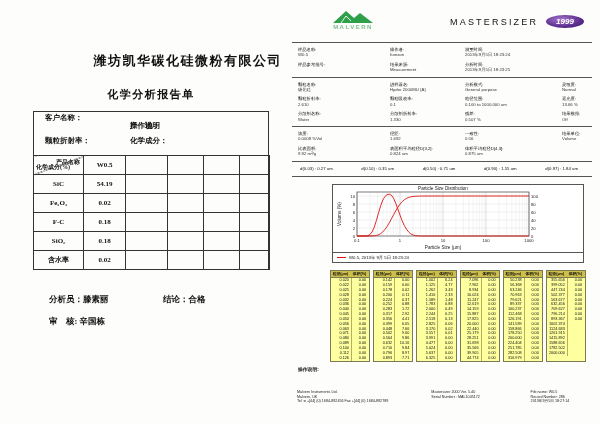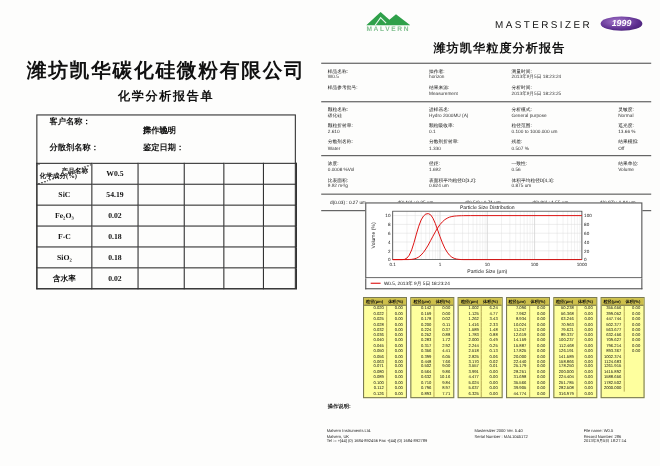--- a/index.html
+++ b/index.html
@@ -3,22 +3,22 @@
 <meta charset="utf-8">
 <style>
   * { margin:0; padding:0; box-sizing:border-box; }
   html,body { width:600px; height:424px; background:#fbfbf9; overflow:hidden;
     font-family:"Liberation Sans", sans-serif; color:#111; }
   .page { position:absolute; inset:0; background:#fdfdfc; }
 
   
   .left-doc { position:absolute; left:20px; top:52px; width:262px;
     font-family:"Liberation Serif", serif; }
-  .company { text-align:center; font-size:18px; font-weight:bold; letter-spacing:1.5px; }
-  .subtitle { text-align:center; font-size:11px; font-weight:bold; letter-spacing:1.5px; margin-top:4px; }
+  .company { text-align:right; font-size:13px; font-weight:bold; letter-spacing:1.5px; }
+  .subtitle { text-align:center; font-size:11px; font-weight:bold; letter-spacing:1.5px; margin-top:17px; }
   .chem-box { margin:9px 0 0 13px; width:236px; border:1px solid #333; }
   .meta-area { position:relative; height:44px; font-size:7.5px; font-weight:bold; }
   .meta-area span { position:absolute; white-space:pre; }
   .m-cust { left:11px; top:1px; } .m-origin { left:96px; top:9px; }
   .m-repno { left:11px; top:24px; } .m-date { left:96px; top:24px; }
   table.chem { border-collapse:collapse; width:236px; table-layout:fixed; margin:-1px; 
     font-size:7px; font-weight:bold; }
   table.chem td { border:1px solid #333; text-align:center; height:19px; padding:0; }
   td.diag { position:relative; height:32px;
     background-image:linear-gradient(to bottom right, transparent 49.2%, #333 49.2%, #333 50.8%, transparent 50.8%); }
@@ -71,22 +71,22 @@
 <div class="page">
 
   <div class="left-doc">
     <div class="company">潍坊凯华碳化硅微粉有限公司</div>
     <div class="subtitle">化学分析报告单</div>
 
     <div class="chem-box">
       <div class="meta-area">
         <span class="m-cust">客户名称：</span>
         <span class="m-origin"><span>产    地：</span><span>操作说明</span></span>
-        <span class="m-repno">分散剂名称：</span>
-        <span class="m-date">鉴定日期：</span>
+        <span class="m-repno">颗粒折射率：</span>
+        <span class="m-date">化学成分：</span>
       </div>
       <table class="chem">
         <colgroup>
             <col style="width:50px">
             <col style="width:42px">
             <col style="width:42px">
             <col style="width:36px">
             <col style="width:36px">
             <col style="width:30px">
           </colgroup>
@@ -139,37 +139,41 @@
               <td>0.02</td>
               <td></td>
               <td></td>
               <td></td>
               <td></td>
             </tr>
           </tbody>
       </table>
     </div>
 
+    <div class="signoff">
+      <span class="s-analyst">分析员：滕素丽</span>
+      <span class="s-conc">结论：合格</span>
+      <span class="s-review">审    核: 辛国栋</span>
+    </div>
   </div>
 
   <div class="right-doc">
 
     <div class="brand-row">
       <div class="malvern-logo">
         <svg width="44" height="15" viewBox="0 0 44 15">
           <polygon points="2,14 15,2 23,9 29,4 42,14" fill="#2fa04a"></polygon>
           <polyline points="10,14 15,7 20,12" fill="none" stroke="#e8f5ec" stroke-width="1"></polyline>
         </svg>
         <span class="logo-word">MALVERN</span>
       </div>
       <span class="mastersizer">MASTERSIZER</span>
       <span class="oval-2000">1999</span>
     </div>
 
-    <div class="rtitle">潍坊凯华粒度分析报告</div>
 
     <div class="info-wrap">
         <div class="sep"></div>
         <div class="info-grid">
           <div class="cell">
             <div class="lab">样品名称:</div>
             <div class="val">W0.5</div>
           </div>
           <div class="cell">
             <div class="lab">操作者:</div>

